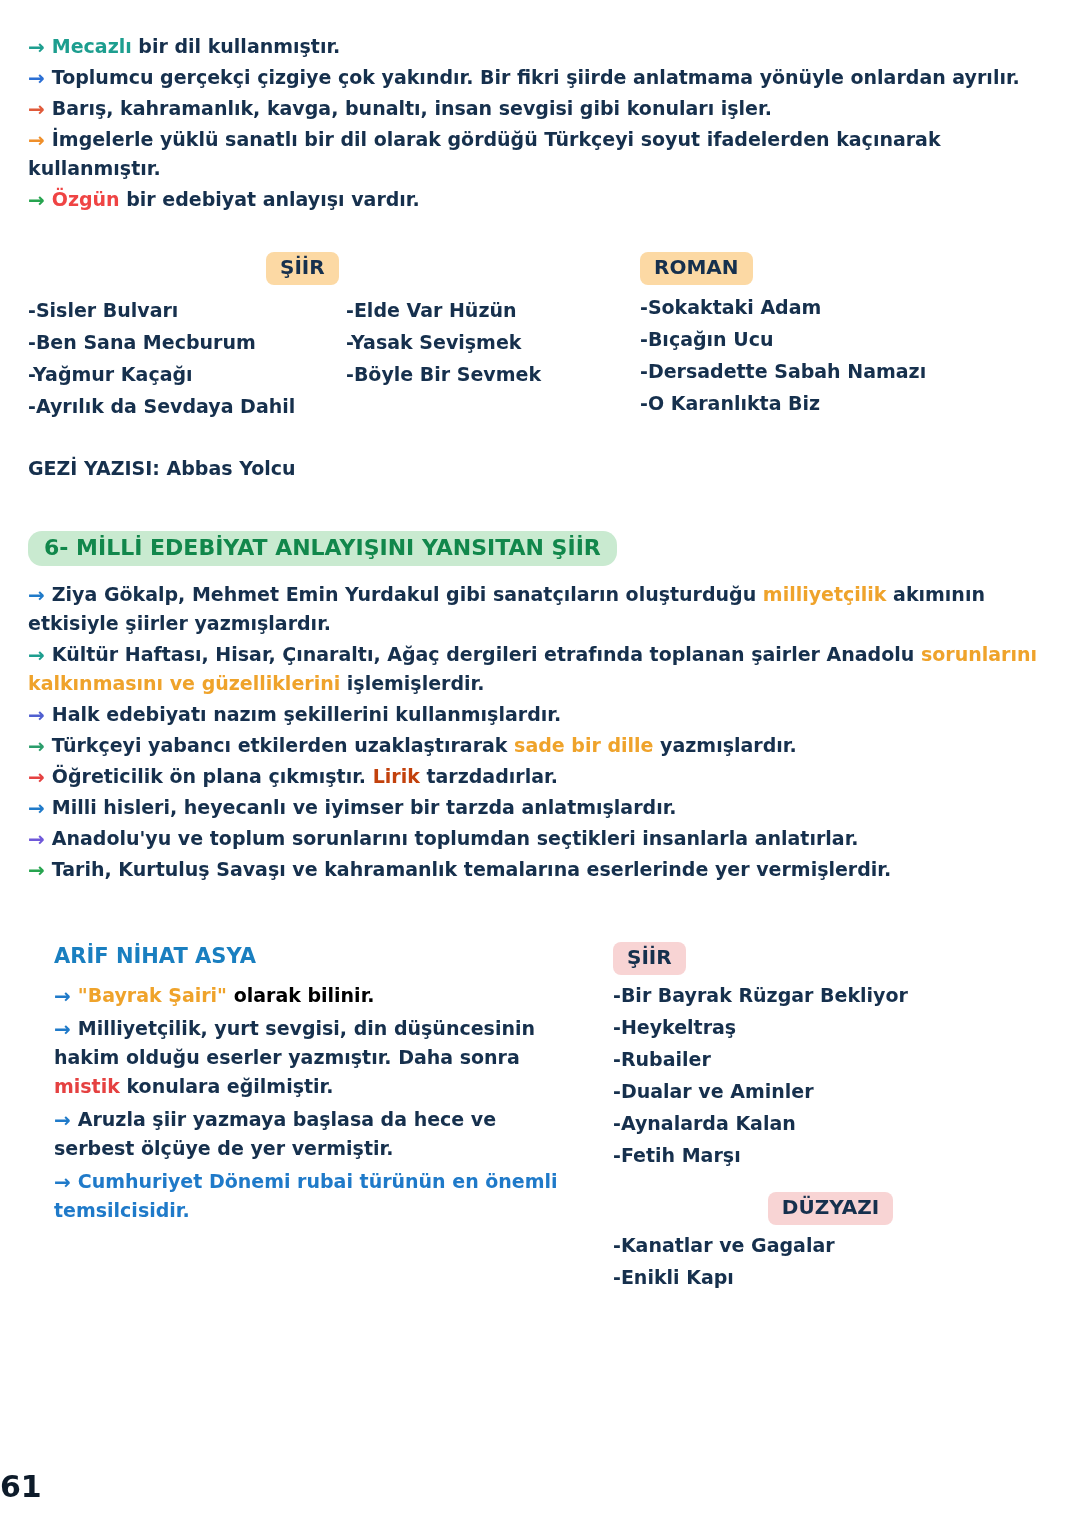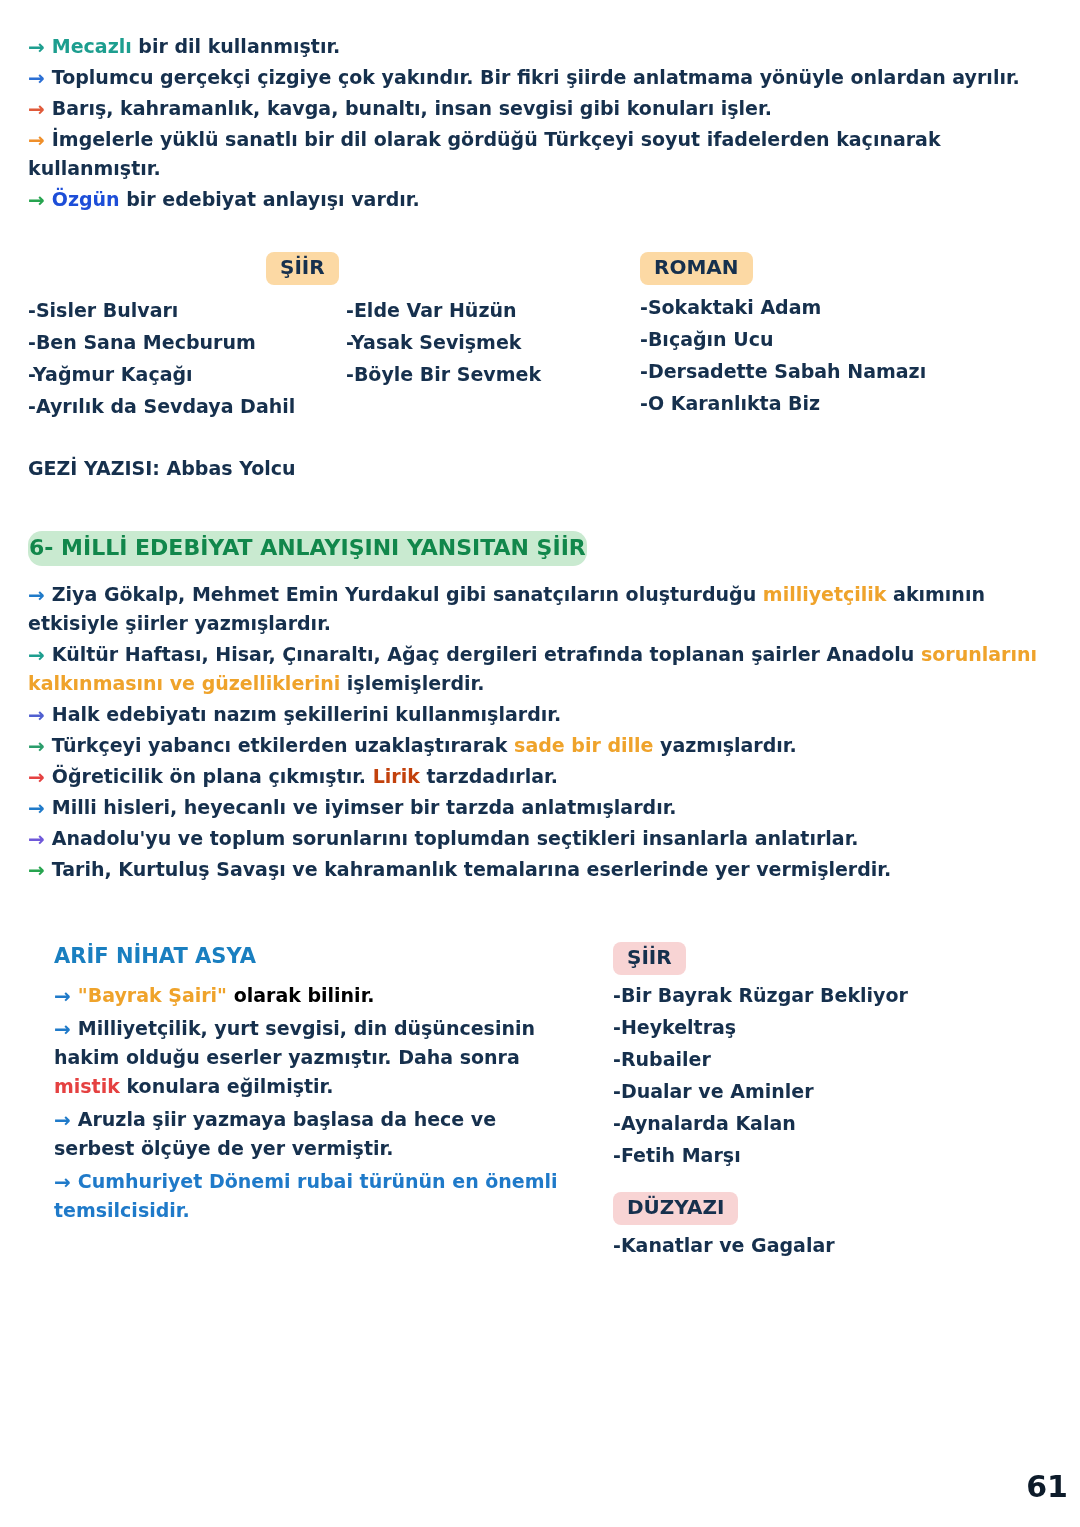--- a/index.html
+++ b/index.html
@@ -33,38 +33,38 @@
   .siir-pill-wrap{margin-left:238px;margin-bottom:8px;}
   .roman-pill-wrap{margin-bottom:8px;}
   .poem-cols{display:flex;}
   .poem-col1{width:318px;}
   .poem-col2{flex:1;}
   .li{margin:3px 0;}
   .gezi{margin-top:30px;}
   .sec-heading{
     display:inline-block;
     margin-top:48px;
-    padding:2px 1px 4px;
+    padding:2px 16px 4px;
     border-radius:14px;
     background:#c9ead0;
     color:#11874b;
     font-size:22px;
   }
   .sec-bullets{margin-top:14px;}
   .arif{display:flex;margin-top:58px;}
   .arif-left{width:585px;box-sizing:border-box;padding-left:26px;padding-right:40px;}
   .arif-right{flex:1;}
   .arif-heading{color:#1a7fc0;font-size:21px;margin-bottom:10px;}
   .arif .b{margin:4px 0;}
-  .blk-gap{margin-top:22px;}
+  .blk-gap{margin-top:22px;text-align:center;}
   .page-num{
     position:absolute;
-    left:0;right:12px;
+    left:0;right:0;
     bottom:26px;
-    text-align:right;
+    text-align:left;
     font-size:30px;
     color:#0d1b2a;
   }
 </style>
 </head>
 <body>
 
 <div class="page">
 
   <div>
@@ -74,21 +74,21 @@
     <div class="b">
       <span class="arw" style="color: rgb(43, 111, 212);">→</span><span class="seg" style="color: rgb(22, 48, 77);">Toplumcu gerçekçi çizgiye çok yakındır. Bir fikri şiirde anlatmama yönüyle onlardan ayrılır.</span>
     </div>
     <div class="b">
       <span class="arw" style="color: rgb(224, 90, 58);">→</span><span class="seg" style="color: rgb(22, 48, 77);">Barış, kahramanlık, kavga, bunaltı, insan sevgisi gibi konuları işler.</span>
     </div>
     <div class="b">
       <span class="arw" style="color: rgb(239, 143, 42);">→</span><span class="seg" style="color: rgb(22, 48, 77);">İmgelerle yüklü sanatlı bir dil olarak gördüğü Türkçeyi soyut ifadelerden kaçınarak kullanmıştır.</span>
     </div>
     <div class="b">
-      <span class="arw" style="color: rgb(39, 164, 79);">→</span><span class="seg" style="color: #1d4ed8;">Özgün</span><span class="seg" style="color: rgb(22, 48, 77);"> bir edebiyat anlayışı vardır.</span>
+      <span class="arw" style="color: rgb(39, 164, 79);">→</span><span class="seg" style="color: #ef4444;">Özgün</span><span class="seg" style="color: rgb(22, 48, 77);"> bir edebiyat anlayışı vardır.</span>
     </div>
   </div>
 
   <div class="works">
     <div class="works-left">
       <div class="siir-pill-wrap">
         <span class="pill">ŞİİR</span>
       </div>
       <div class="poem-cols">
         <div class="poem-col1">
@@ -175,18 +175,19 @@
         <div class="li">-Rubailer</div>
         <div class="li">-Dualar ve Aminler</div>
         <div class="li">-Aynalarda Kalan</div>
         <div class="li">-Fetih Marşı</div>
       </div>
       <div class="blk-gap">
         <span class="pill pill-pink">DÜZYAZI</span>
       </div>
       <div style="margin-top:6px;">
         <div class="li">-Kanatlar ve Gagalar</div>
+        <div class="li">-Enikli Kapı</div>
       </div>
     </div>
   </div>
 
   <div class="page-num">61</div>
 </div>
 
 </body></html>

